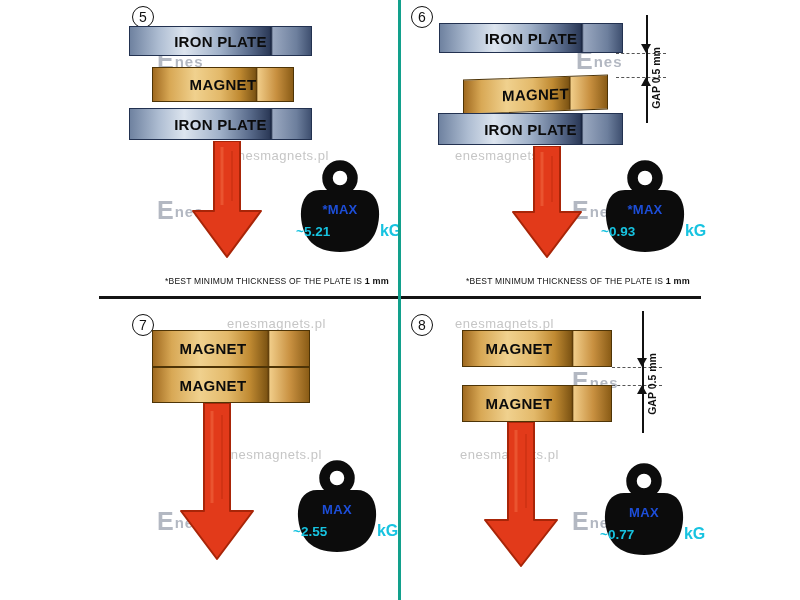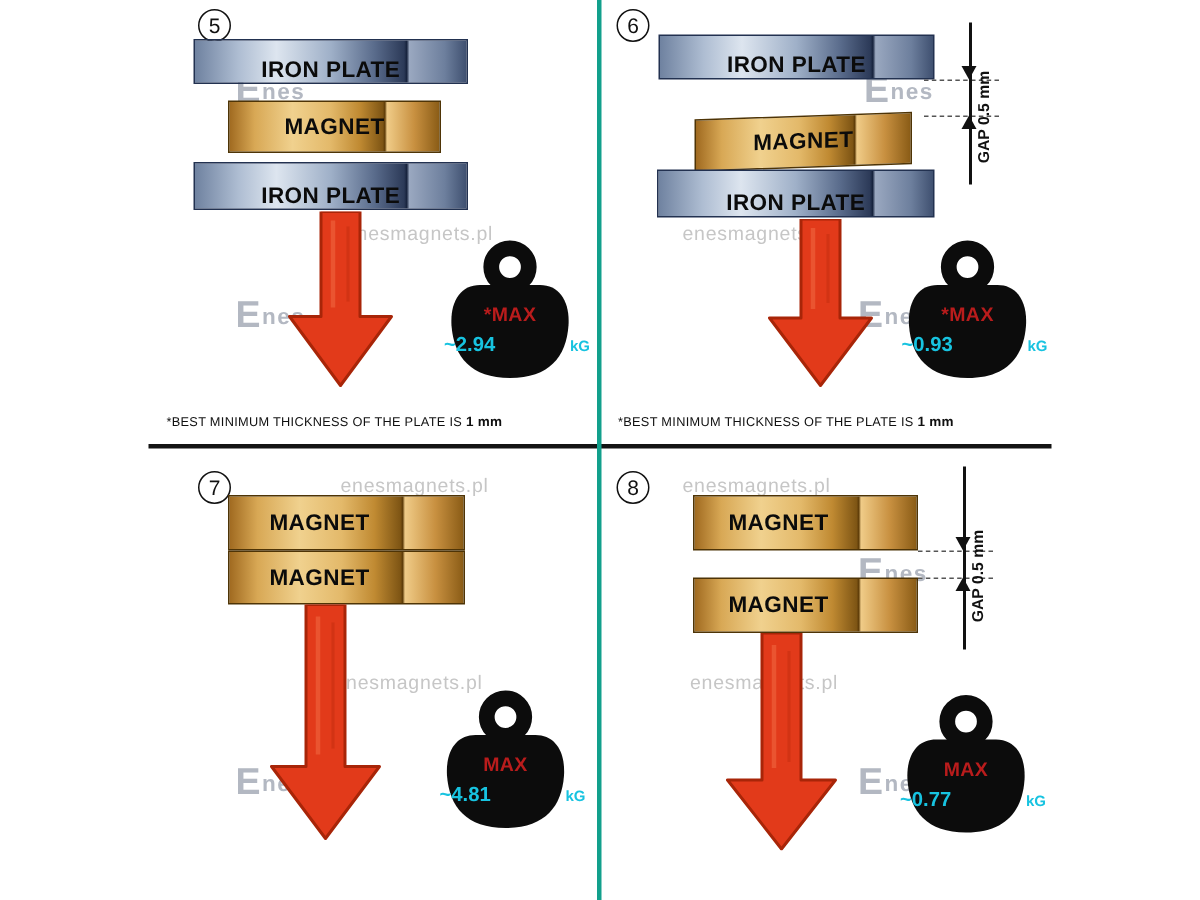--- a/index.html
+++ b/index.html
@@ -13,38 +13,38 @@
   #h-div-right{left:400px;width:301px;}
 
   .num-circle{position:absolute;width:22px;height:22px;border:1.6px solid #111;
     border-radius:50%;display:flex;align-items:center;justify-content:center;
     font-size:14px;color:#111;background:#fff;box-sizing:border-box;}
 
   .bar{position:absolute;display:flex;align-items:center;justify-content:center;
     font-weight:bold;color:#0b0b0b;box-sizing:border-box;}
   .bar-iron{background:linear-gradient(90deg,#6f82a0 0%,#aebdd2 16%,#dde5ef 30%,
       #9fb0c8 50%,#5a6c8c 66%,#2c3a58 77%,#16223c 78%,#9aa8c0 79%,#6d7f9d 92%,#3f5070 100%);
-    border:1px solid #223150;align-items:flex-end;}
+    border:1px solid #223150;}
   .bar-magnet{background:linear-gradient(90deg,#a06a20 0%,#d8a855 12%,#f0d18e 30%,
       #e3b96a 48%,#c08a32 62%,#7e5514 73%,#5e3c08 74%,#f0cc88 75%,#c89040 88%,#8a5c16 100%);
     border:1px solid #4e3406;}
   .bar-label{font-size:15px;letter-spacing:.3px;}
   .pad-label .bar-label{transform:translateX(-18px);}
   .skewed{transform:skewY(-2deg);}
 
   .arrow{position:absolute;}
 
   .kettlebell{position:absolute;width:88px;height:100px;}
-  .kb-max{position:absolute;top:42px;width:100%;text-align:center;color:#b91c1c;
+  .kb-max{position:absolute;top:42px;width:100%;text-align:center;color:#1d4ed8;
     font-size:13px;font-weight:bold;letter-spacing:.3px;}
   .kb-value{position:absolute;top:62px;width:100%;text-align:center;color:#17c3e0;
     font-size:13.5px;font-weight:bold;white-space:nowrap;}
-  .kb-unit{font-size:10px;margin-left:46px;}
-
-  .footnote{position:absolute;text-align:left;font-size:8.5px;color:#101010;letter-spacing:.2px;}
+  .kb-unit{font-size:16px;margin-left:46px;}
+
+  .footnote{position:absolute;text-align:right;font-size:8.5px;color:#101010;letter-spacing:.2px;}
   .footnote b{font-size:9px;}
 
   .gap-anno{position:absolute;}
   .gap-vline{position:absolute;left:20px;top:0;width:1.5px;background:#111;}
   .gap-dash{position:absolute;left:-10px;width:50px;border-top:1.2px dashed #555;}
   .gap-arrow-down{position:absolute;left:15px;width:0;height:0;
     border-left:5.5px solid transparent;border-right:5.5px solid transparent;border-top:9px solid #111;}
   .gap-arrow-up{position:absolute;left:15px;width:0;height:0;
     border-left:5.5px solid transparent;border-right:5.5px solid transparent;border-bottom:9px solid #111;}
   .gap-label{position:absolute;left:-14px;width:90px;height:14px;text-align:center;
@@ -89,21 +89,21 @@
       <path d="M40,10 L40,60" stroke="#c12c0e" stroke-width="2" opacity="0.5" fill="none"></path>
     </svg>
 
     <div class="kettlebell" style="left:197px;top:160px;">
       <svg width="88" height="100" viewBox="0 0 88 100">
         <circle cx="44" cy="18" r="12.5" fill="none" stroke="#0c0c0c" stroke-width="10.5"></circle>
         <path d="M24,30 L64,30 C77,30 84,41 83,57 C81.5,78 70,92 44,92 C18,92 6.5,78 5,57 C4,41 11,30 24,30 Z" fill="#0c0c0c"></path>
       </svg>
       <div class="kb-max">*MAX</div>
       <div class="kb-value">
-        <span>~2.94</span>
+        <span>~5.21</span>
         <span class="kb-unit">kG</span>
       </div>
     </div>
 
     <div class="footnote" style="left:12px;top:276px;width:278px;">
       <span>*BEST MINIMUM THICKNESS OF THE PLATE IS </span><b>1 mm</b>
     </div>
   </div>
 
   <div class="panel" style="left:400px;top:0;width:301px;height:296px;">
@@ -188,21 +188,21 @@
       <path d="M42,12 L42,96" stroke="#c12c0e" stroke-width="2" opacity="0.5" fill="none"></path>
     </svg>
 
     <div class="kettlebell" style="left:194px;top:161px;">
       <svg width="88" height="100" viewBox="0 0 88 100">
         <circle cx="44" cy="18" r="12.5" fill="none" stroke="#0c0c0c" stroke-width="10.5"></circle>
         <path d="M24,30 L64,30 C77,30 84,41 83,57 C81.5,78 70,92 44,92 C18,92 6.5,78 5,57 C4,41 11,30 24,30 Z" fill="#0c0c0c"></path>
       </svg>
       <div class="kb-max">MAX</div>
       <div class="kb-value">
-        <span>~4.81</span>
+        <span>~2.55</span>
         <span class="kb-unit">kG</span>
       </div>
     </div>
   </div>
 
   <div class="panel" style="left:400px;top:299px;width:301px;height:301px;">
     <div class="wm-site" style="left:55px;top:17px;">enesmagnets.pl</div>
     <div class="wm-site" style="left:60px;top:148px;">enesmagnets.pl</div>
     <div class="enes-logo" style="left:172px;top:72px;">
       <span class="enes-e">E</span>

